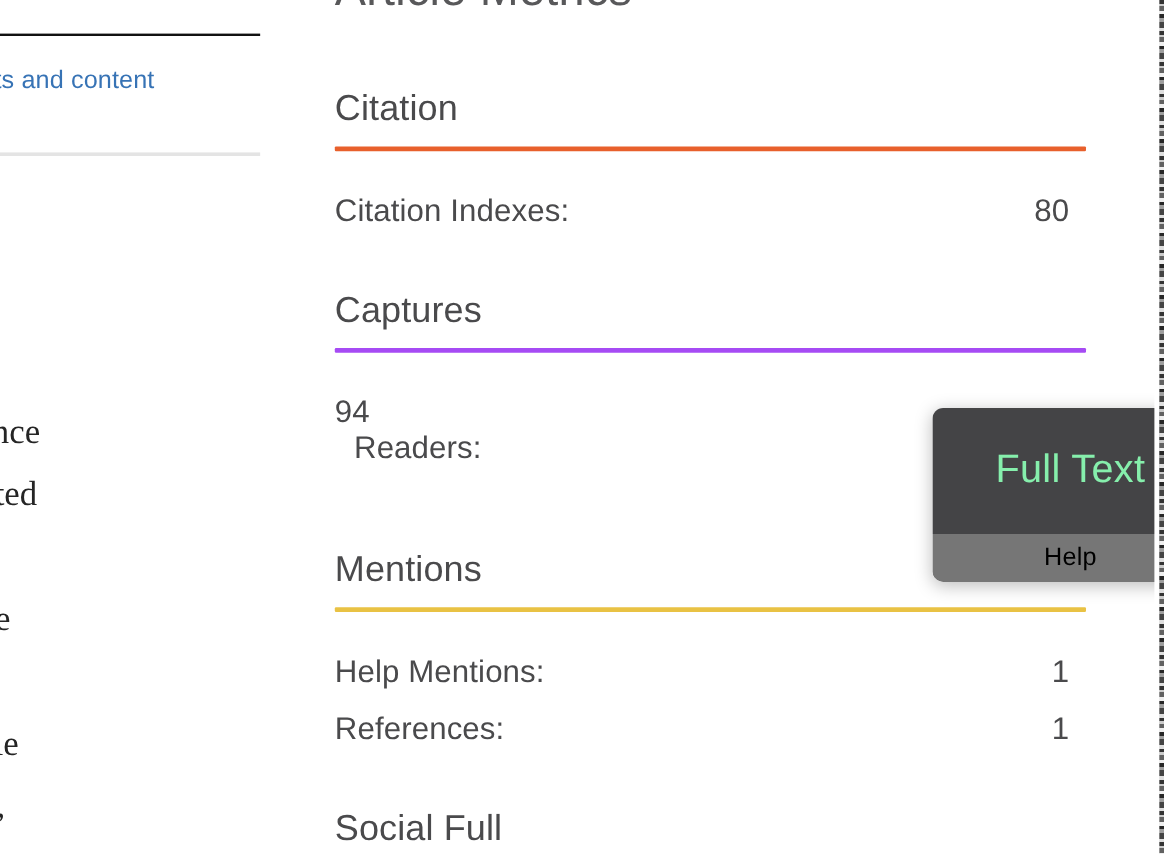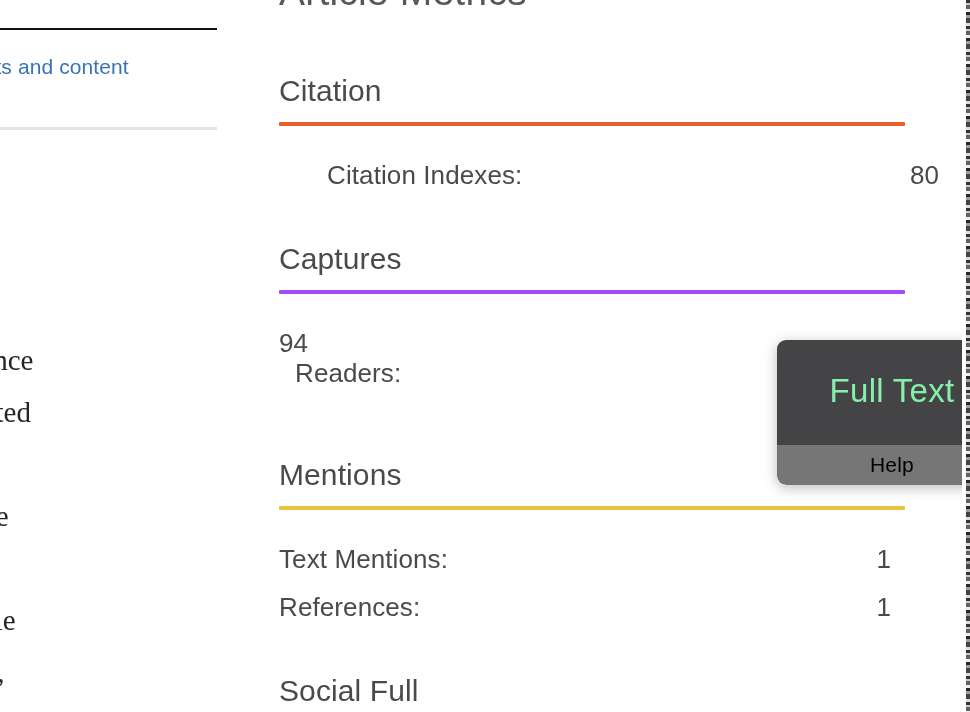--- a/index.html
+++ b/index.html
@@ -220,39 +220,39 @@
       <span class="ln">form (e.g.,</span>
     </div>
   </div>
 
   <div class="metrics">
 
     <div class="metrics-title">Article Metrics</div>
 
     <div class="section-head" style="top:74px;">Citation</div>
     <div class="section-bar" style="top: 122px; background: rgb(232, 96, 44);"></div>
-    <div class="metric-row" style="top:160px;margin-left:48px;">
+    <div class="metric-row" style="top:160px;">
       <span class="metric-label">Citation Indexes:</span>
       <span class="metric-value">80</span>
     </div>
 
     <div class="section-head" style="top:242px;">Captures</div>
     <div class="section-bar" style="top: 290px; background: rgb(166, 75, 244);"></div>
     <div class="metric-row" style="top:328px;">
       <span class="metric-value">94</span>
     </div>
     <div class="metric-row" style="top:358px;margin-left:16px;">
       <span class="metric-label">Readers:</span>
       <span class="metric-value"></span>
     </div>
 
     <div class="section-head" style="top:458px;">Mentions</div>
     <div class="section-bar" style="top: 506px; background: rgb(233, 194, 68);"></div>
     <div class="metric-row" style="top:544px;">
-      <span class="metric-label">Text Mentions:</span>
+      <span class="metric-label">Help Mentions:</span>
       <span class="metric-value">1</span>
     </div>
     <div class="metric-row" style="top:592px;">
       <span class="metric-label">References:</span>
       <span class="metric-value">1</span>
     </div>
 
     <div class="section-head" style="top:674px;">Social Full</div>
 
   </div>

